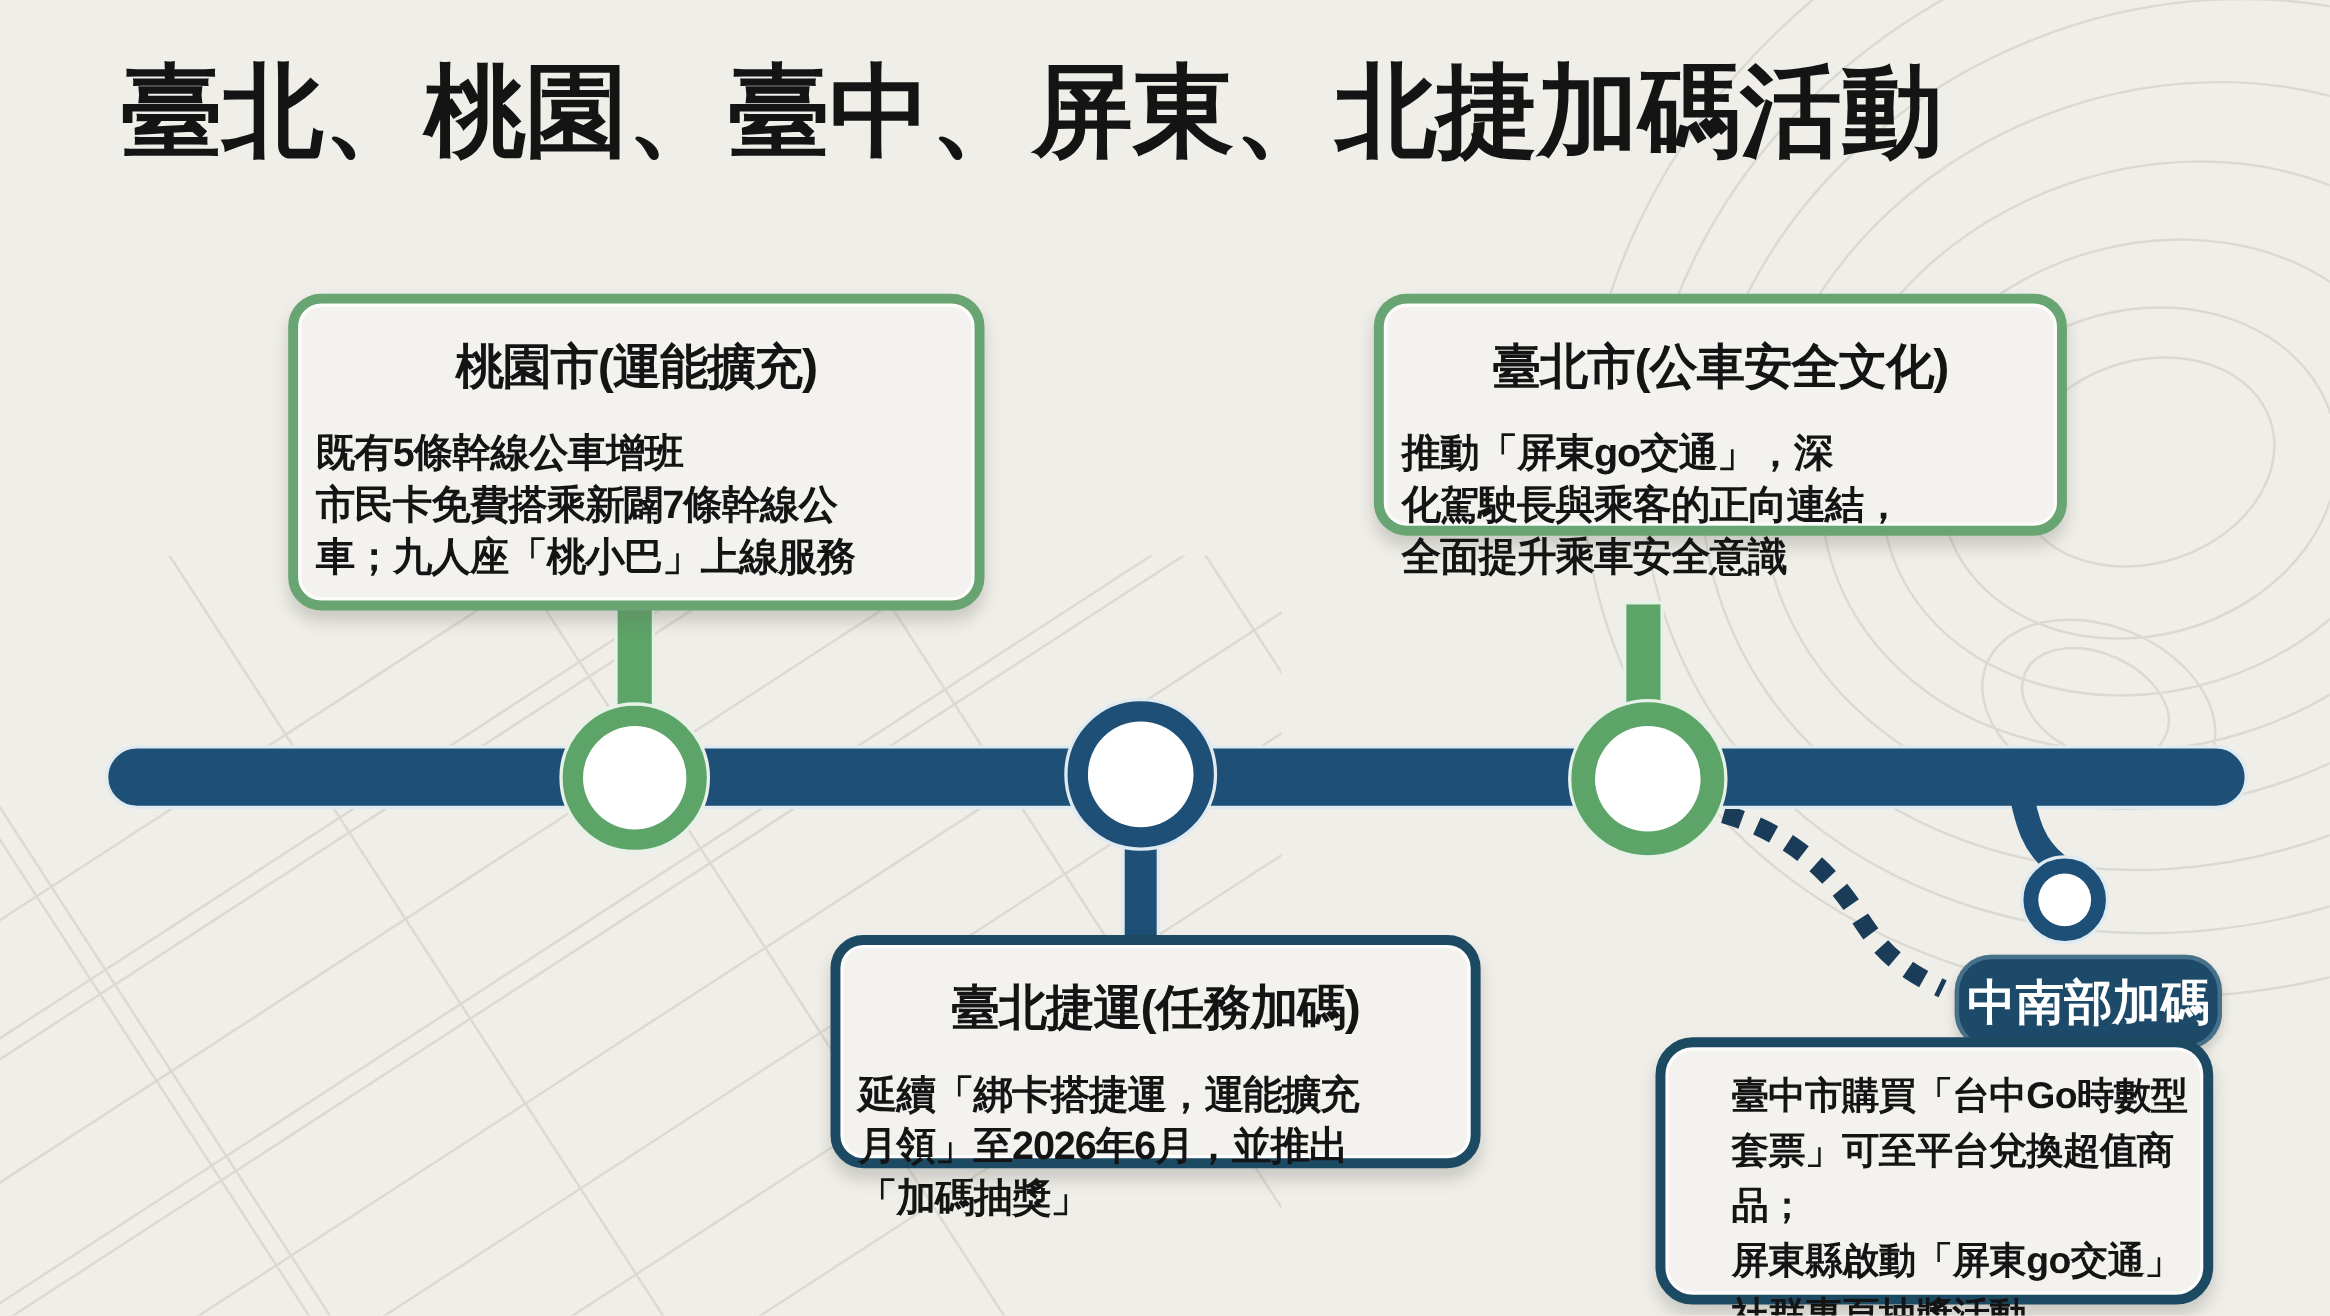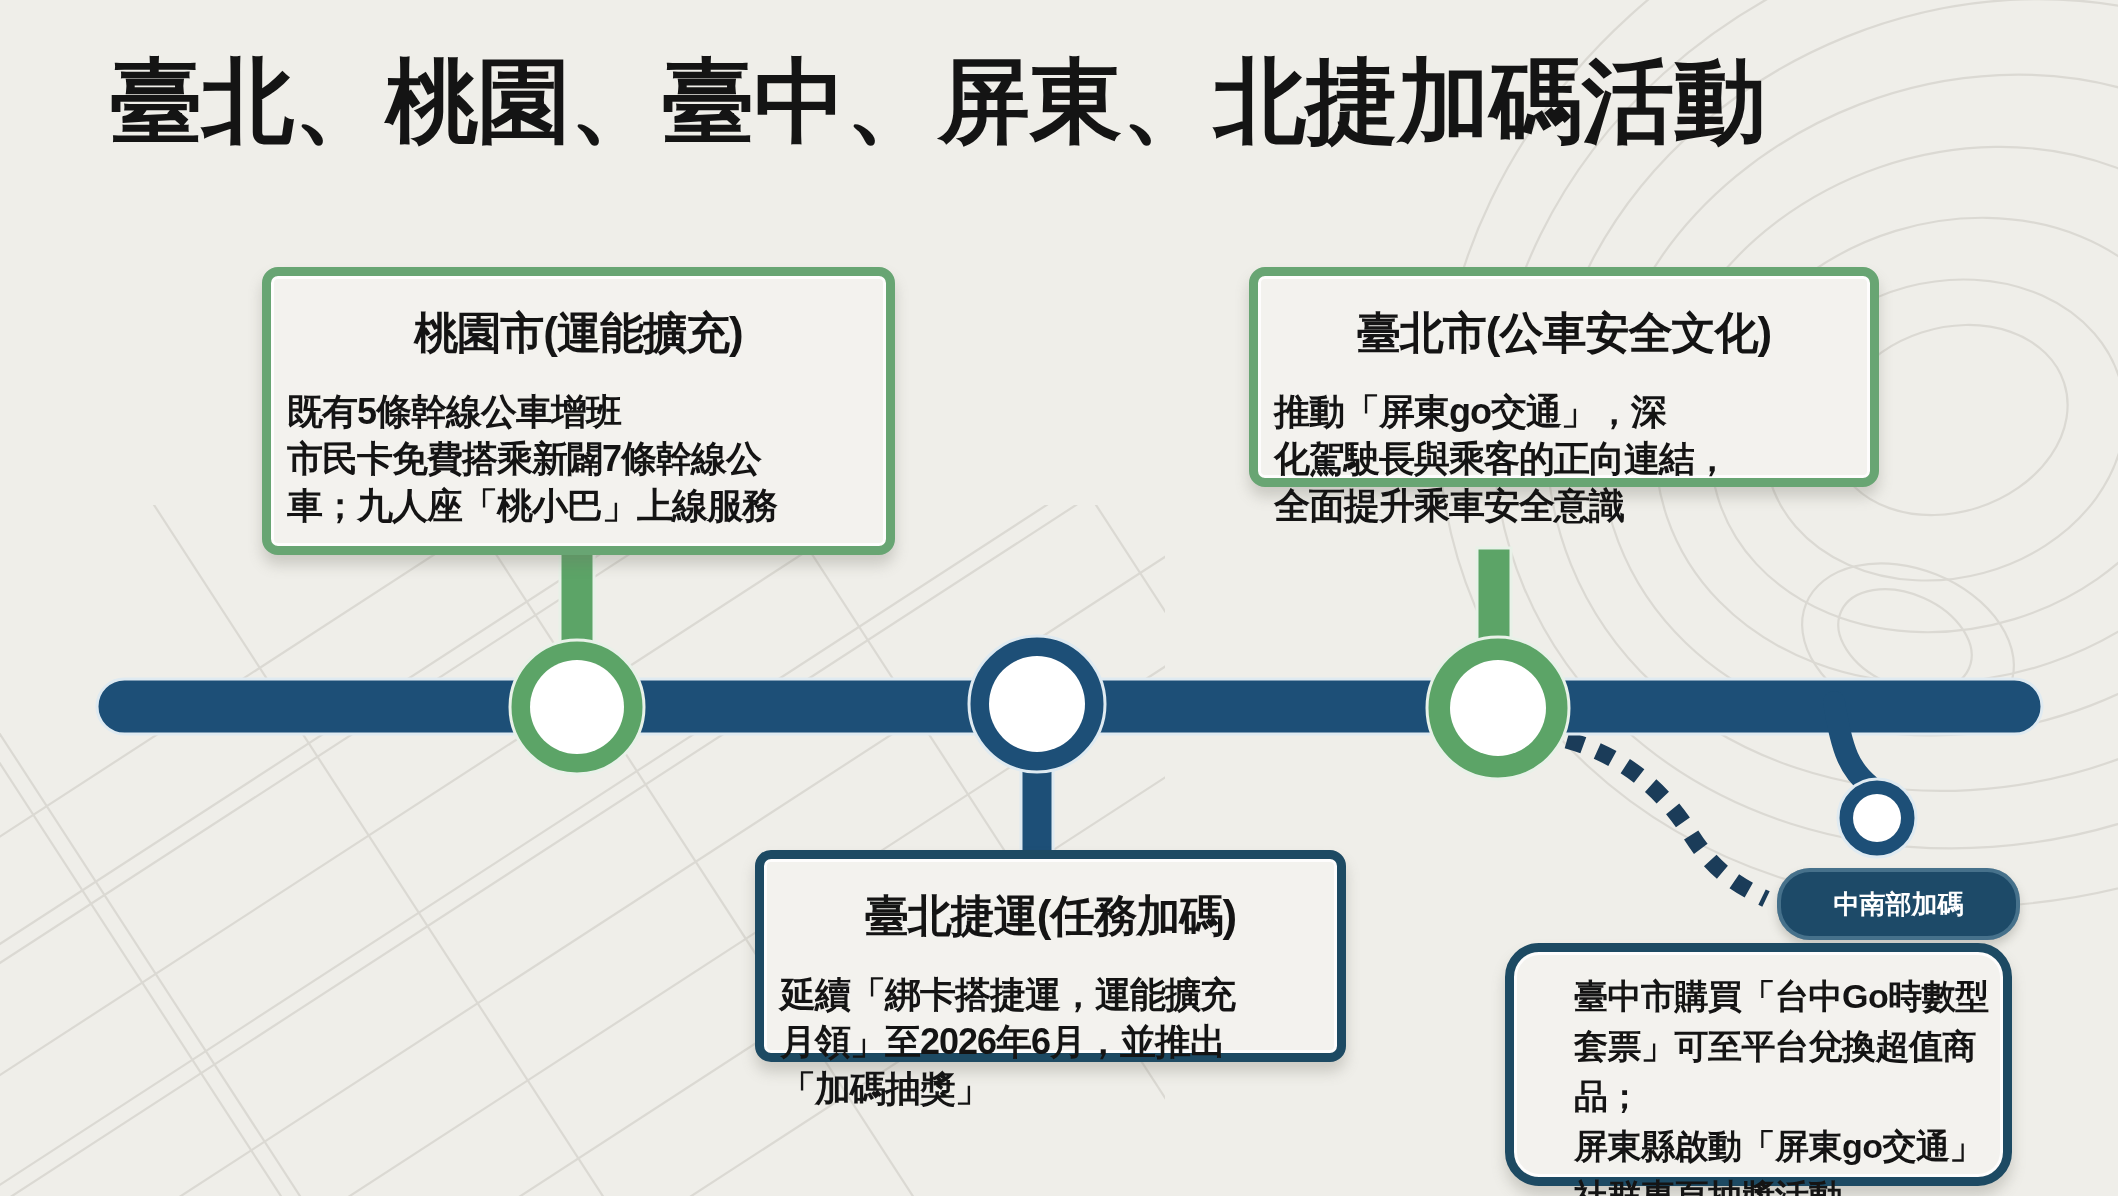--- a/index.html
+++ b/index.html
@@ -21,44 +21,44 @@
   .dash{stroke:var(--dash,#1b3c59);fill:none;stroke-width:17;stroke-dasharray:17 15;stroke-linecap:butt;}
 
   .page-title{
     position:absolute;left:110px;top:40px;z-index:2;margin:0;
     font-size:92px;font-weight:800;letter-spacing:0px;color:var(--text,#141414);
     white-space:nowrap;
   }
   .card{
     position:absolute;z-index:2;box-sizing:border-box;
     background:var(--card_fill,#f3f2ee);
-    border-radius:16px;
+    border-radius:30px;
     box-shadow:0 10px 14px rgba(110,110,100,.28), inset 0 0 0 3px rgba(255,255,255,.85);
   }
   .card.green{border:9px solid var(--green_border,#68a573);}
   .card.blue{border:9px solid var(--blue_border,#1d4a63);}
   .card-title{
     font-size:44px;font-weight:700;text-align:center;margin-top:28px;
     letter-spacing:-1px;
   }
   .card-body{
     font-size:36px;font-weight:700;line-height:47px;margin-top:25px;
     padding:0 14px 0 16px;white-space:pre-line;letter-spacing:-1px;
   }
   #card-taoyuan{left:262px;top:267px;width:633px;height:288px;}
   #card-taipei{left:1249px;top:267px;width:630px;height:220px;}
   #card-metro{left:755px;top:850px;width:591px;height:212px;}
   #card-central{left:1505px;top:943px;width:507px;height:243px;border-radius:34px;padding-left:44px;}
   #card-central .card-body{margin-top:19px;font-size:34px;line-height:50px;letter-spacing:-0.5px;padding:0 10px 0 16px;}
 
   .pill{
-    position:absolute;z-index:2;left:1777px;top:868px;width:243px;height:72px;
+    position:absolute;z-index:2;left:1777px;top:868px;width:243px;height:86px;
     background:var(--pill_fill,#1d4a68);border-radius:33px;
     display:flex;align-items:center;justify-content:center;
-    color:#ffffff;font-size:26px;font-weight:700;letter-spacing:0px;
+    color:#ffffff;font-size:44px;font-weight:700;letter-spacing:0px;
     box-shadow:0 6px 10px rgba(110,110,100,.3), inset 0 0 0 4px rgba(150,185,205,.35);
     white-space:nowrap;
   }
 </style>
 </head>
 <body style="--background: #efeee9; --card_fill: #f3f2ee; --green: #5ca467; --green_border: #68a573; --blue: #1d4f77; --blue_border: #1d4a63; --pill_fill: #1d4a68; --dash: #1b3c59; --text: #141414; --pattern_line: #dbd9d3; --halo_blue: #dfeaf1; --halo_green: #e8f1e8;">
 
 <div class="canvas">
 
   <svg class="layer bg-layer" viewBox="0 0 2118 1196">

